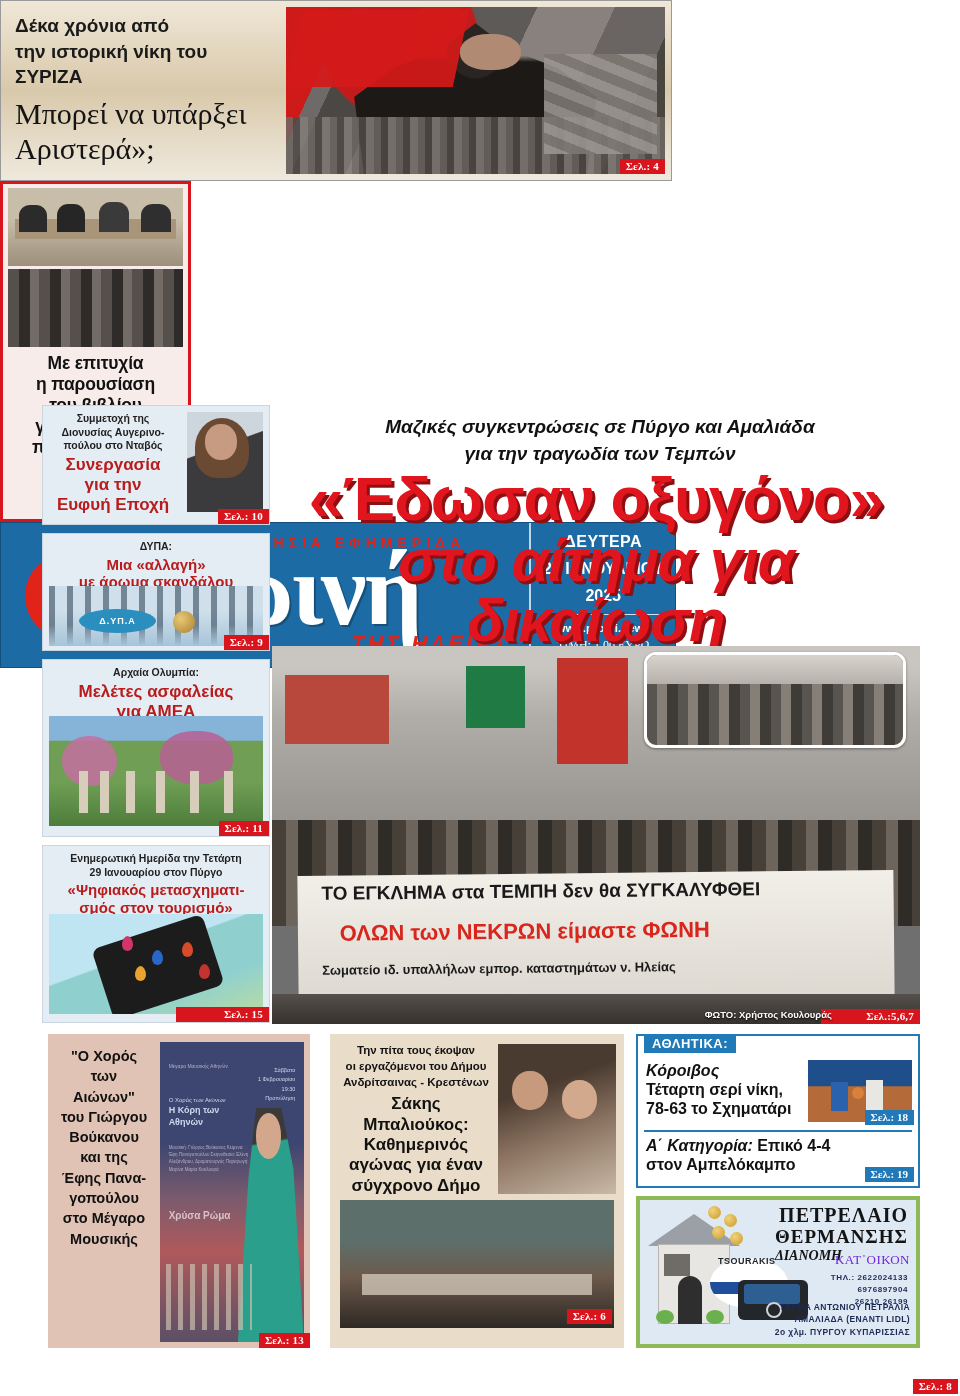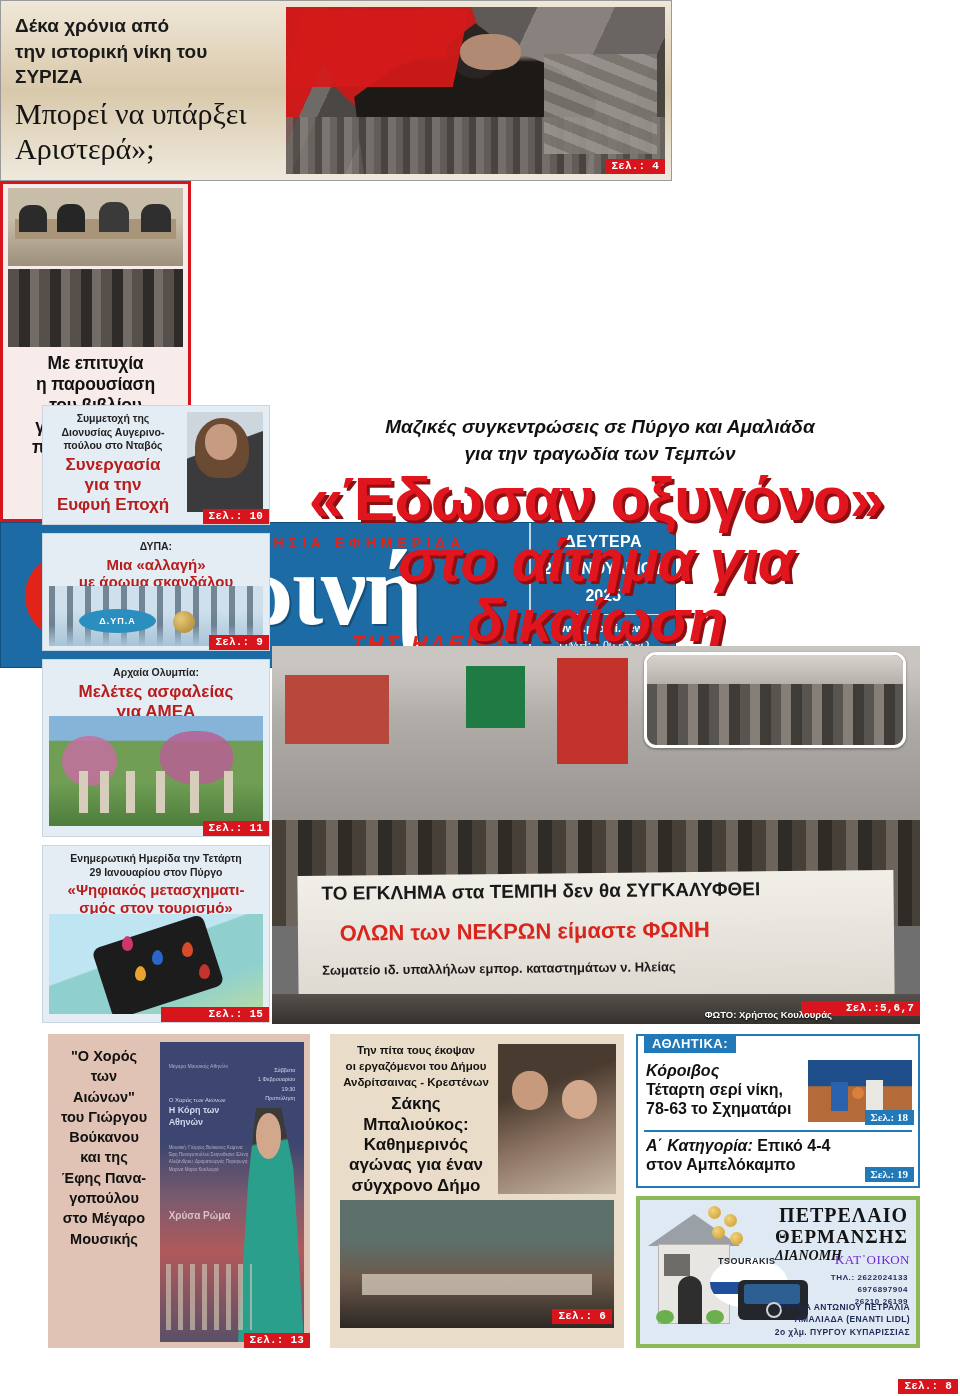--- a/index.html
+++ b/index.html
@@ -9,21 +9,21 @@
     font-family: "Liberation Sans", sans-serif;
     overflow: hidden;
     position: relative;
   }
   .page { position: relative; width: 960px; height: 1396px; background:#fff; }
 
   
   .abs { position: absolute; }
   .badge-red {
     position: absolute; background:#d8141d; color:#fff;
-    font-family:Liberation Mono, monospace; font-weight:bold;
+    font-family:Liberation Serif, serif; font-weight:bold;
     font-size:11px; letter-spacing:.2px; padding:1px 6px 2px 6px;
     line-height:1.1; white-space:nowrap; z-index:6;
   }
   .badge-blue {
     position: absolute; background:#2179b8; color:#fff;
     font-family:"Liberation Serif", serif; font-weight:bold;
     font-size:11px; padding:1px 6px 2px 6px; line-height:1.1;
     white-space:nowrap; z-index:6;
   }
 
@@ -500,21 +500,21 @@
     <div id="mp-banner">
       <div class="bl1">ΤΟ ΕΓΚΛΗΜΑ στα ΤΕΜΠΗ δεν θα ΣΥΓΚΑΛΥΦΘΕΙ</div>
       <div class="bl2">ΟΛΩΝ των ΝΕΚΡΩΝ είμαστε ΦΩΝΗ</div>
       <div class="bl3">Σωματείο ιδ. υπαλλήλων εμπορ. καταστημάτων ν. Ηλείας</div>
     </div>
     <div id="mp-bottom"></div>
     <div id="mp-inset">
       <div class="sky"></div>
     </div>
     <div id="photo-credit">ΦΩΤΟ: Χρήστος Κουλουράς</div>
-    <div class="badge-red" style="right:0;bottom:8px;padding-left:45px;">Σελ.:5,6,7</div>
+    <div class="badge-red" style="right:0;bottom:0;padding-left:45px;">Σελ.:5,6,7</div>
   </div>
 
   <div id="culture">
     <div class="ctxt">
       <div>"Ο Χορός</div>
       <div>των</div>
       <div>Αιώνων"</div>
       <div>του Γιώργου</div>
       <div>Βούκανου</div>
       <div>και της</div>

